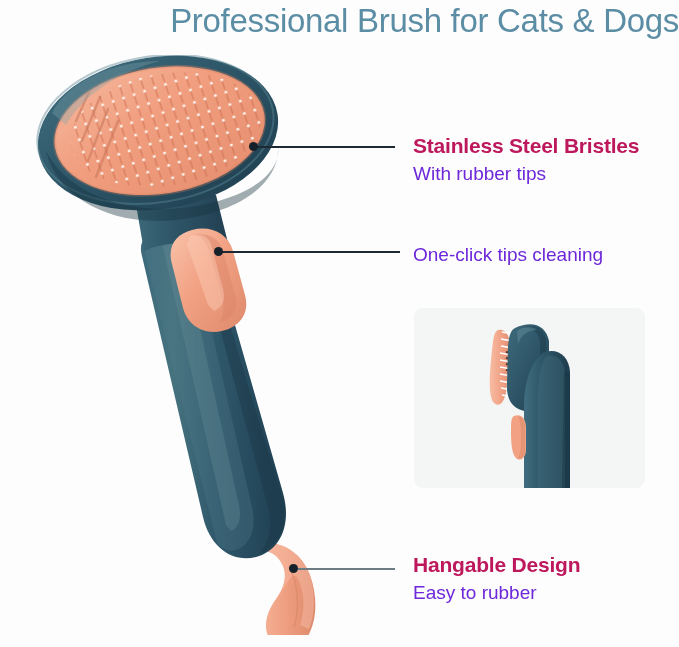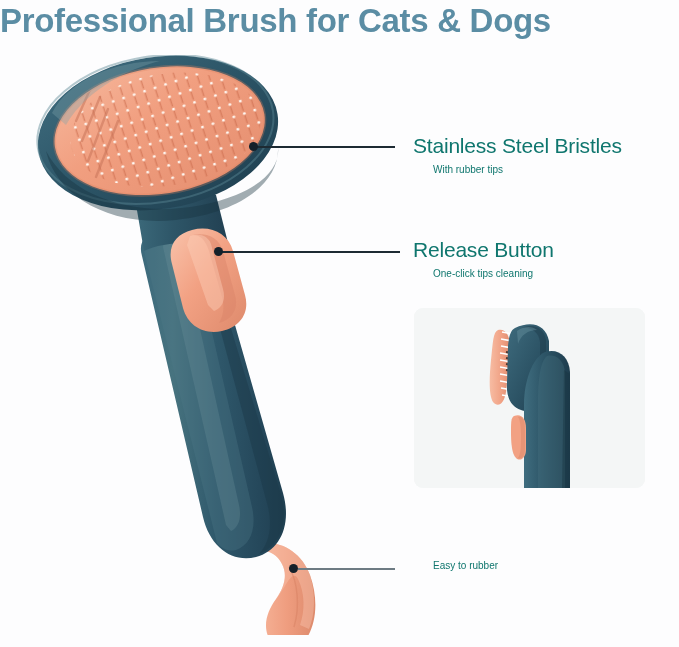--- a/index.html
+++ b/index.html
@@ -17,45 +17,44 @@
     background: #fdfdfe;
     overflow: hidden;
   }
 
   
   #page-title {
     position: absolute;
     left: 0;
     top: 2px;
     width: 679px;
-    text-align: left;
+    text-align: right;
     font-size: 33px;
-    font-weight: bold;
+    font-weight: normal;
     letter-spacing: -0.3px;
     color: #5b8da4;
     white-space: nowrap;
   }
 
   
   .callout { position: absolute; }
   .callout-title {
     font-size: 21px;
-    font-weight: normal;
-    color: #0f766e;
+    font-weight: bold;
+    color: #be185d;
     letter-spacing: -0.2px;
     white-space: nowrap;
     line-height: 1.1;
   }
   .callout-sub {
-    font-size: 10px;
-    color: #0f766e;
+    font-size: 19px;
+    color: #6d28d9;
     margin-top: 7px;
     white-space: nowrap;
     line-height: 1.1;
-    margin-left: 20px;
   }
 
   #callout-bristles { left: 413px; top: 134px; }
   #callout-release  { left: 413px; top: 238px; }
   #callout-hang     { left: 413px; top: 553px; }
 
   
   .leader-line {
     position: absolute;
     height: 1.6px;
@@ -248,25 +247,25 @@
 
   <div id="leader-line-hang" class="leader-line soft"></div>
   <div id="leader-dot-hang" class="leader-dot"></div>
 
   <div id="callout-bristles" class="callout">
     <div class="callout-title">Stainless Steel Bristles</div>
     <div class="callout-sub">With rubber tips</div>
   </div>
 
   <div id="callout-release" class="callout">
-    <div class="callout-title">Release Button</div>
     <div class="callout-sub">One-click tips cleaning</div>
   </div>
 
   <div id="callout-hang" class="callout">
+    <div class="callout-title">Hangable Design</div>
     <div class="callout-sub">Easy to rubber</div>
   </div>
 
   <div id="inset-card">
     <svg id="inset-svg" width="231" height="180" viewBox="0 0 231 180" xmlns="http://www.w3.org/2000/svg">
       <defs>
         <linearGradient id="iHandle" x1="0" y1="0" x2="1" y2="0">
           <stop offset="0%" stop-color="#3f6d7f"></stop>
           <stop offset="40%" stop-color="#2e5668"></stop>
           <stop offset="100%" stop-color="#1e3d4e"></stop>

